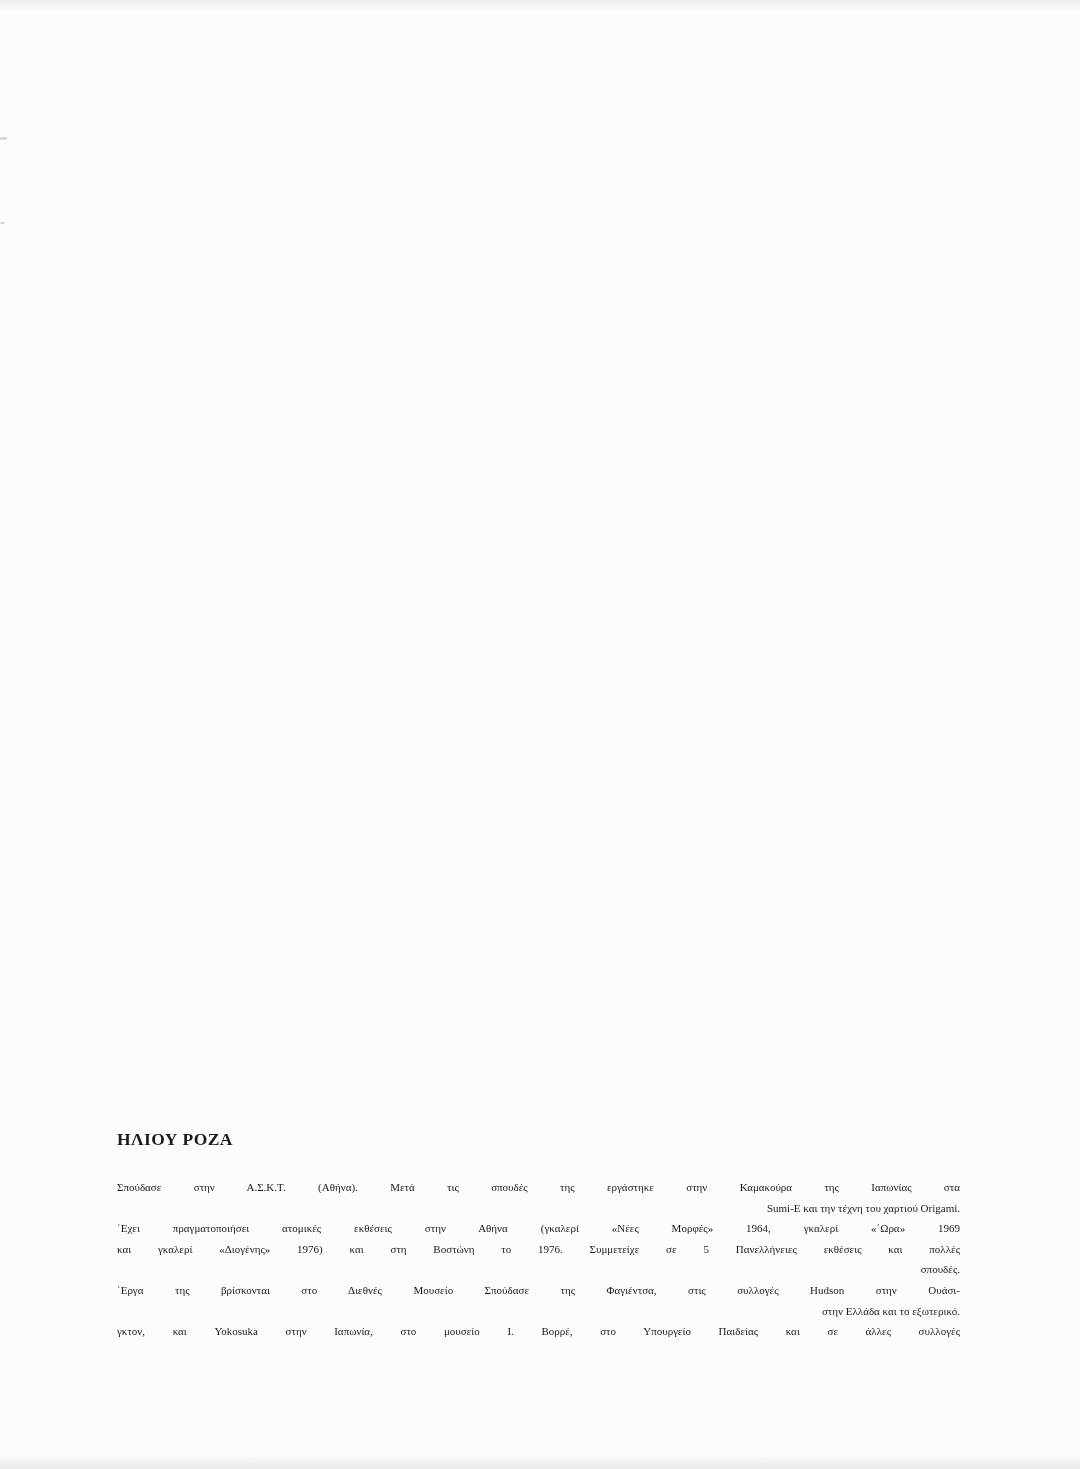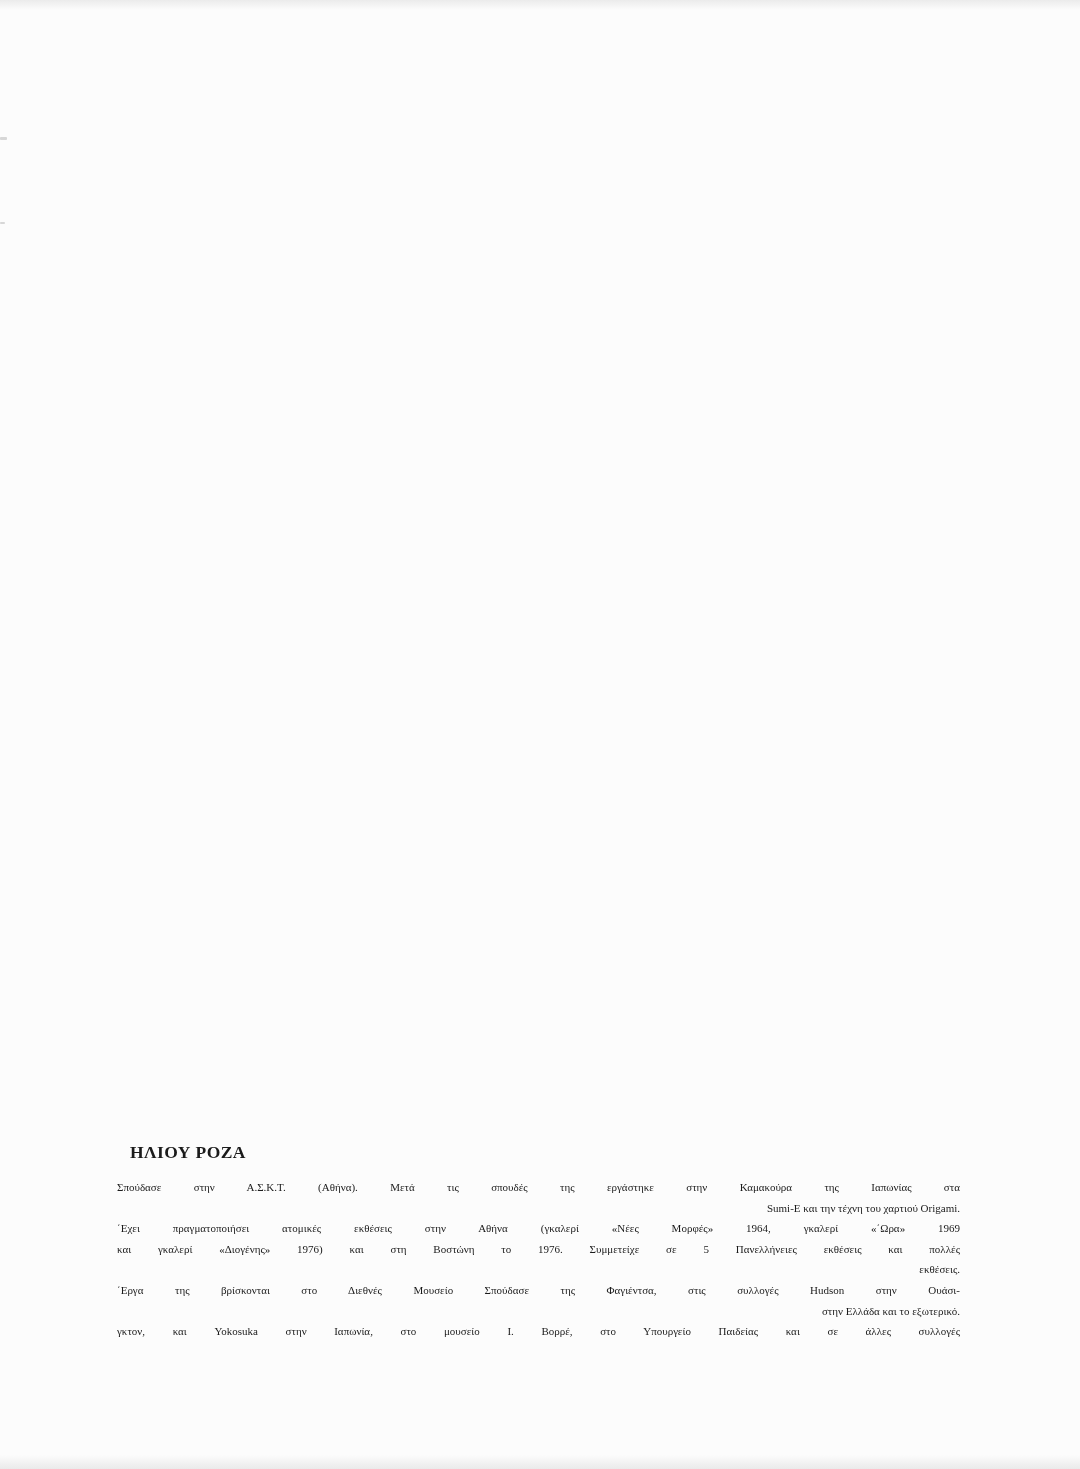--- a/index.html
+++ b/index.html
@@ -33,21 +33,21 @@
     background: #b8b8b8;
     opacity: 0.55;
     border-radius: 1px;
   }
   .speck.s1 { left: 0; top: 137px; width: 7px; height: 3px; }
   .speck.s2 { left: 0; top: 222px; width: 5px; height: 2px; }
   .heading {
     position: absolute;
     left: 117px;
     top: 1129px;
-    margin: 13px;
+    margin: 0;
     font-size: 17.5px;
     font-weight: bold;
     letter-spacing: 0.4px;
     white-space: nowrap;
   }
   .bio {
     position: absolute;
     left: 117px;
     top: 1177px;
     width: 843px;
@@ -77,21 +77,21 @@
   <div class="bio">
 
     <div>
       <div class="line j">Σπούδασε στην Α.Σ.Κ.Τ. (Αθήνα). Μετά τις σπουδές της εργάστηκε στην Καμακούρα της Ιαπωνίας στα</div>
       <div class="line">Sumi-E και την τέχνη του χαρτιού Origami.</div>
     </div>
 
     <div>
       <div class="line j">΄Εχει πραγματοποιήσει ατομικές εκθέσεις στην Αθήνα (γκαλερί «Νέες Μορφές» 1964, γκαλερί «΄Ωρα» 1969</div>
       <div class="line j">και γκαλερί «Διογένης» 1976) και στη Βοστώνη το 1976. Συμμετείχε σε 5 Πανελλήνειες εκθέσεις και πολλές</div>
-      <div class="line">εκθέσεις.</div>
+      <div class="line">σπουδές.</div>
     </div>
 
     <div>
       <div class="line j">΄Εργα της βρίσκονται στο Διεθνές Μουσείο Σπούδασε της Φαγιέντσα, στις συλλογές Hudson στην Ουάσι-</div>
       <div class="line">στην Ελλάδα και το εξωτερικό.</div>
       <div class="line j">γκτον, και Yokosuka στην Ιαπωνία, στο μουσείο Ι. Βορρέ, στο Υπουργείο Παιδείας και σε άλλες συλλογές</div>
     </div>
 
   </div>
 </div>

